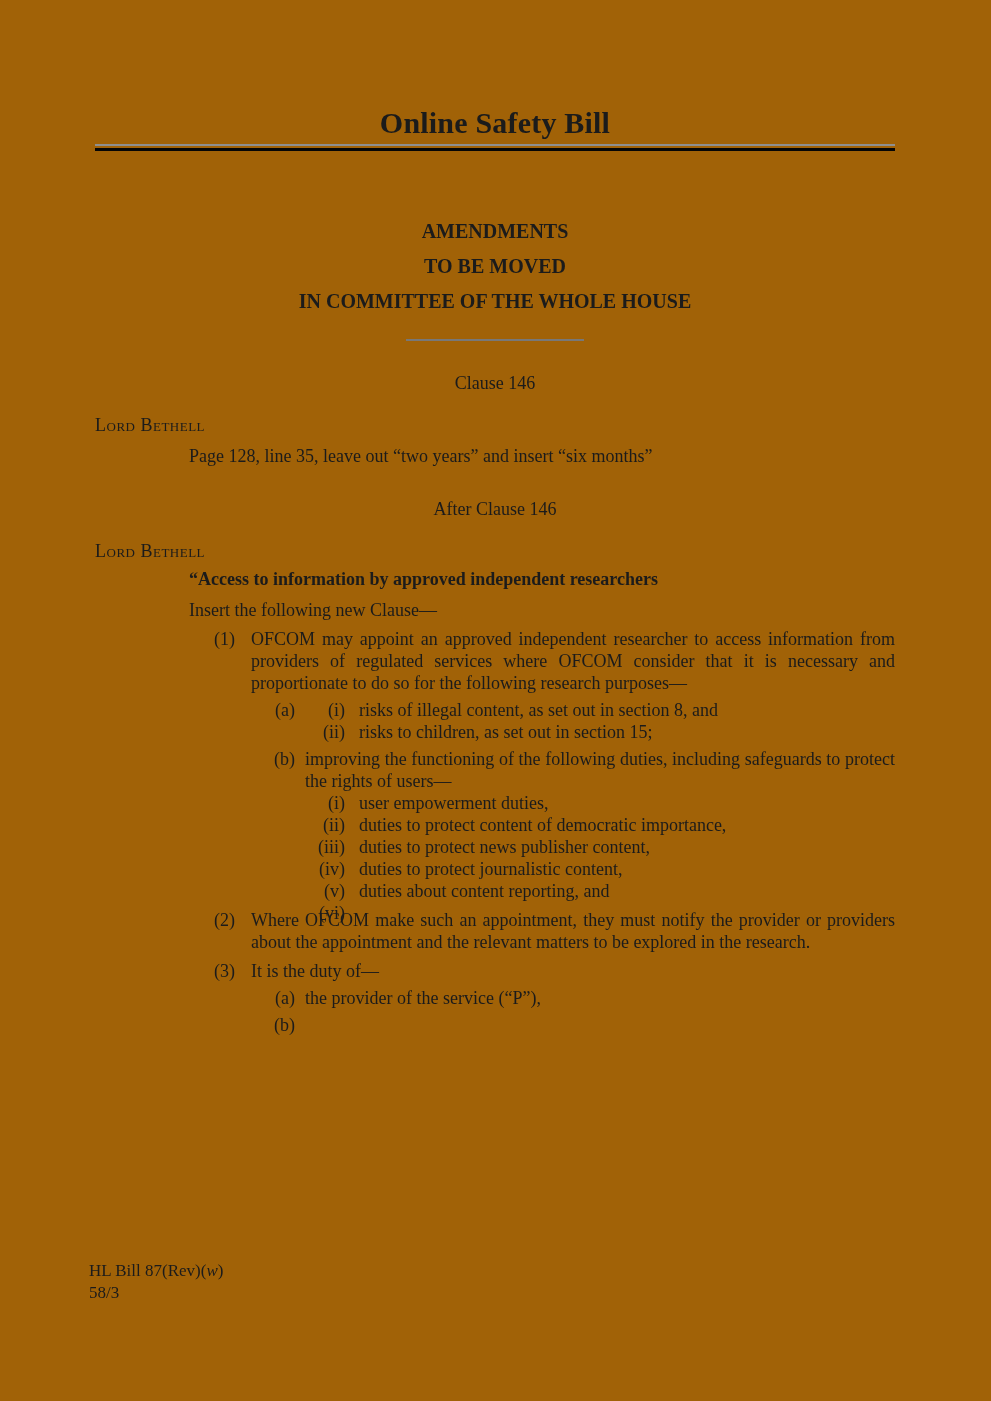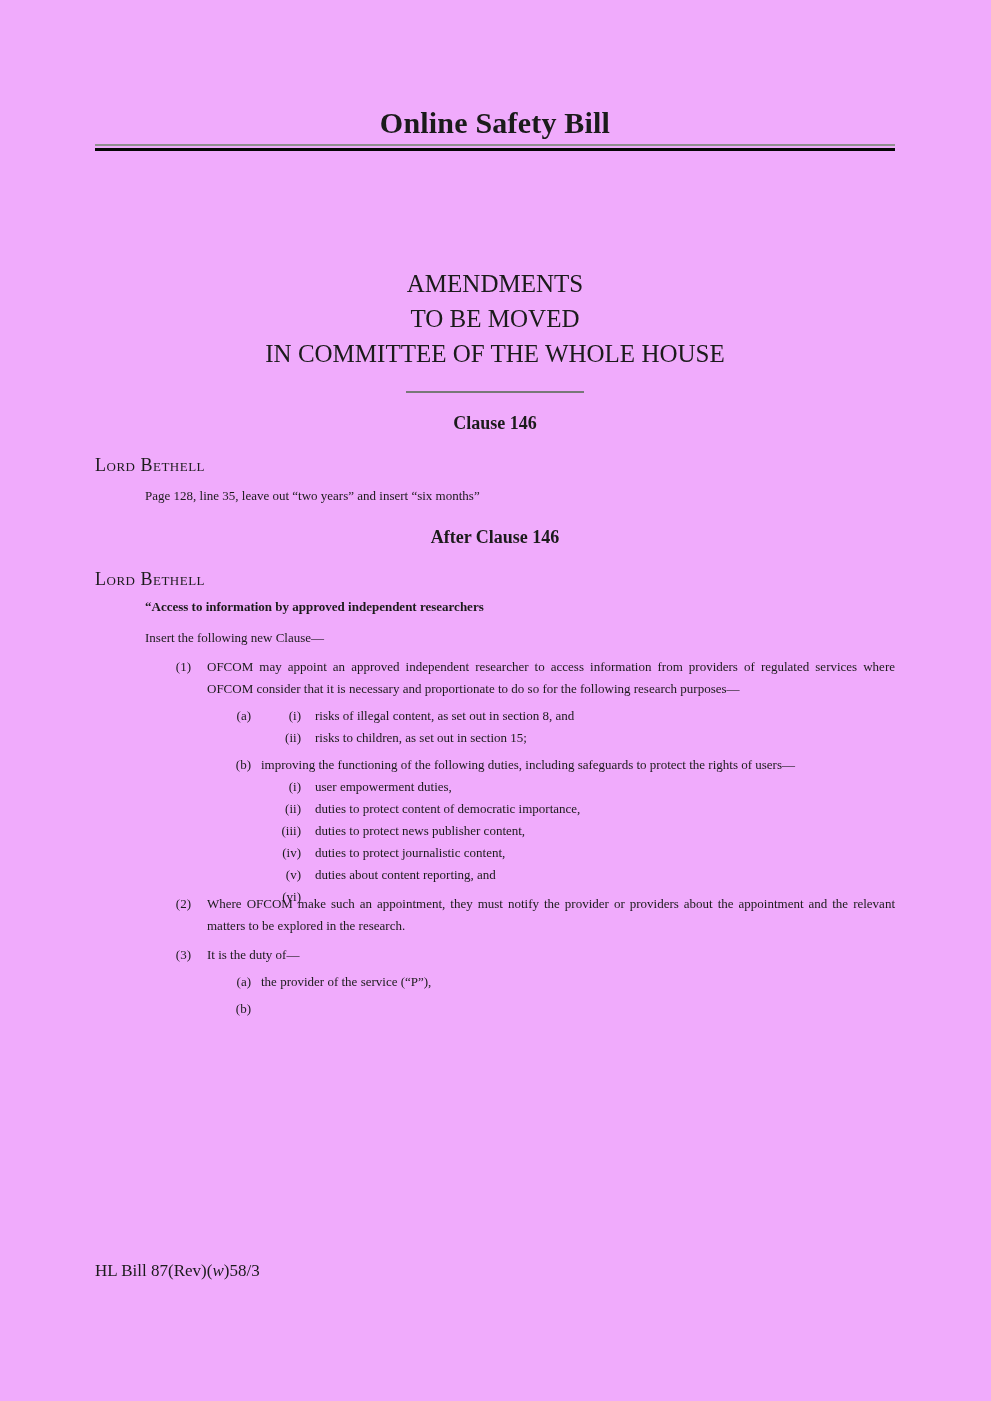--- a/index.html
+++ b/index.html
@@ -1,20 +1,20 @@
 <!DOCTYPE html>
 <html><head>
 <meta charset="utf-8">
 <style>
   html, body { margin: 0; padding: 0; background: #ffffff; }
   .page {
     position: relative;
     width: 991px;
     height: 1401px;
-    background: #f0abfc;
+    background: #a16207;
     font-family: "Liberation Serif", "DejaVu Serif", serif;
     color: #1b1b1b;
     overflow: hidden;
   }
   .content { margin: 0 96px 0 95px; } 
 
   
   .doc-title {
     padding-top: 106px;
     text-align: center;
@@ -23,77 +23,79 @@
     font-weight: bold;
     letter-spacing: 0.2px;
   }
   .rule-double { margin-top: 5px; }
   .rule-double .thin  { height: 2px; background: #8f8f8f; }
   .rule-double .gap   { height: 2px; background: transparent; }
   .rule-double .thick { height: 3px; background: #050505; }
 
   
   .preamble {
-    margin-top: 115px;
+    margin-top: 63px;
     text-align: center;
-    font-size: 25px;
+    font-size: 20px;
     line-height: 35px;
+    font-weight: bold;
   }
   .center-rule {
     margin: 20px auto 0 auto;
     width: 178px;
     border-top: 2px solid #787878;
   }
 
   
   .clause-heading {
-    margin-top: 19px;
+    margin-top: 31px;
     text-align: center;
-    font-weight: bold;
+    font-weight: normal;
     font-size: 18px;
     line-height: 22px;
   }
   .sponsor {
     margin-top: 20px;
     text-align: left;
     font-size: 18px;
     line-height: 22px;
     font-variant: small-caps;
     letter-spacing: 0.5px;
   }
   .amend-text {
-    margin-left: 50px; 
-    font-size: 13px;
+    margin-left: 94px; 
+    font-size: 18px;
     line-height: 22px;
   }
   .instruction { margin-top: 9px; }
   .new-clause-title { margin-top: 6px; font-weight: bold; }
 
   
   .items { margin-top: 4px; }
   .item { position: relative; }
   .item .marker { position: absolute; left: 0; top: 0; text-align: right; }
   .item.l1 { padding-left: 62px;  margin-top: 7px; }
   .item.l1 .marker { width: 46px; }
   .item.l2 { padding-left: 116px; margin-top: 5px; }
   .item.l2 .marker { width: 106px; }
   .item.l3 { padding-left: 170px; margin-top: 0; }
   .item.l3 .marker { width: 156px; }
   .just { text-align: justify; }
 
   
   .footer {
     position: absolute;
-    left: 95px;
+    left: 89px;
     right: 96px;
     top: 1260px;
     display: flex;
     justify-content: flex-start;
     font-size: 17px;
     line-height: 22px;
+    flex-direction: column;
   }
   .footer .ital { font-style: italic; }
 </style>
 </head>
 <body>
 
 <div class="page">
   <div class="content">
 
     <div class="doc-title">Online Safety Bill</div>

